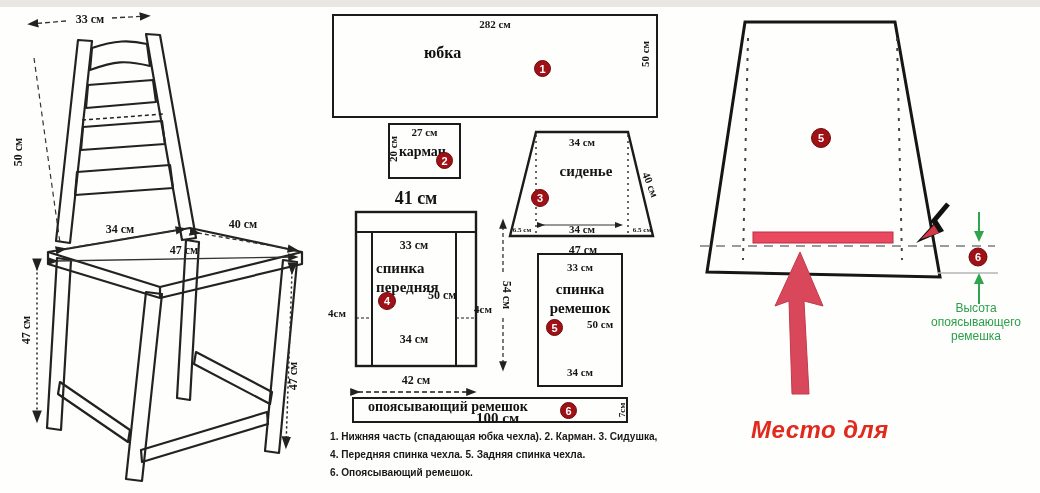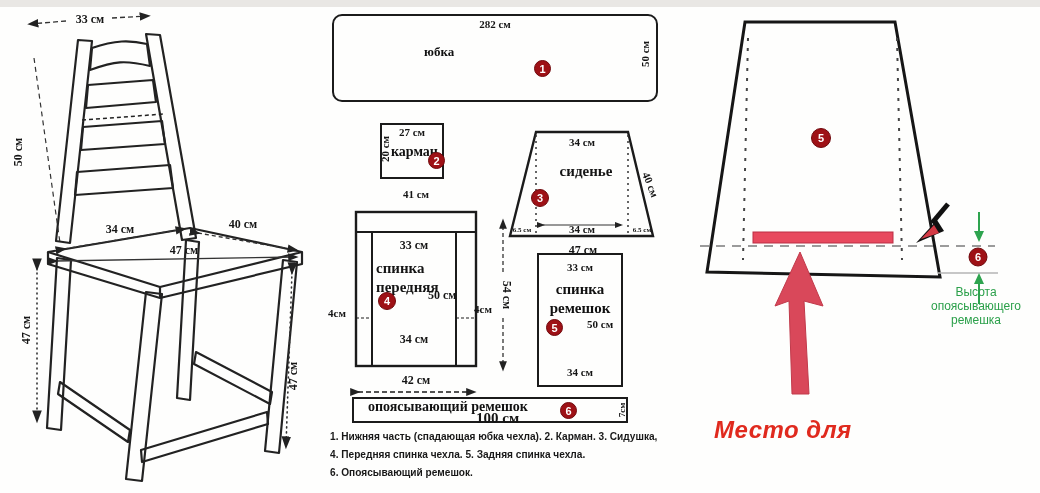--- a/index.html
+++ b/index.html
@@ -74,35 +74,35 @@
     </g>
     <text class="t12" x="90" y="23" text-anchor="middle">33 см</text>
     <text class="t12" x="22" y="152" text-anchor="middle" transform="rotate(-90 22 152)">50 см</text>
     <text class="t12" x="120" y="233" text-anchor="middle">34 см</text>
     <text class="t12" x="243" y="228" text-anchor="middle">40 см</text>
     <text class="t12" x="184" y="254" text-anchor="middle">47 см</text>
     <text class="t12" x="30" y="330" text-anchor="middle" transform="rotate(-90 30 330)">47 см</text>
     <text class="t12" x="297" y="376" text-anchor="middle" transform="rotate(-90 297 376)">47 см</text>
   </svg>
 
-  <div class="piecebox" style="left:332px;top:14px;width:326px;height:88px;border-radius:10px;">
+  <div class="piecebox" style="left:332px;top:14px;width:326px;height:104px;">
     <div class="abs dim-s center" style="top:2px;">282 см</div>
-    <div class="abs pname" style="left:90px;top:28px;font-size:13px;">юбка</div>
+    <div class="abs pname" style="left:90px;top:28px;font-size:16px;">юбка</div>
     <div class="abs nc" style="left:200px;top:44px;">1</div>
     <div class="abs dim-s rot" style="right:-2px;top:32px;">50 см</div>
   </div>
 
-  <div class="piecebox" style="left:380px;top:123px;width:64px;height:56px;">
+  <div class="piecebox" style="left:388px;top:123px;width:73px;height:56px;">
     <div class="abs dim-s center" style="top:1px;">27 см</div>
     <div class="abs dim-s rot" style="left:-10px;top:18px;">20 см</div>
     <div class="abs pname" style="left:9px;top:19px;font-size:14px;">карман</div>
     <div class="abs nc" style="left:46px;top:27px;">2</div>
   </div>
 
-  <div class="abs dim" style="left:376px;top:188px;width:80px;text-align:center;font-size:11px;">41 см</div>
+  <div class="abs dim" style="left:376px;top:188px;width:80px;text-align:center;font-size:18px;">41 см</div>
 
   <svg class="abs" style="left:503px;top:122px;" width="160" height="138" viewBox="0 0 160 138">
     <path d="M33,10 L125,10 L150,114 L7,114 Z" stroke="#1b1b1b" stroke-width="2.4" fill="none"></path>
     <path d="M33,13 L33,112" stroke="#333" stroke-width="1.5" stroke-dasharray="2 4" fill="none"></path>
     <path d="M125,13 L125,112" stroke="#333" stroke-width="1.5" stroke-dasharray="2 4" fill="none"></path>
     <path d="M40,103 L118,103" stroke="#333" stroke-width="1" fill="none" marker-start="url(#ah)" marker-end="url(#ah)"></path>
     <text class="t11" x="79" y="24" text-anchor="middle">34 см</text>
     <text class="t15" x="83" y="54" text-anchor="middle">сиденье</text>
     <text class="t11" x="144" y="64" text-anchor="middle" transform="rotate(68 144 64)">40 см</text>
     <text class="t7" x="19" y="110" text-anchor="middle">6.5 см</text>
@@ -190,16 +190,16 @@
     <g>
       <circle cx="288" cy="247" r="9" fill="#9e1116" stroke="#70090d"></circle>
       <text class="numtxt" x="288" y="251" text-anchor="middle">6</text>
     </g>
     <polygon points="110,242 85,296 99,291 102,384 119,384 114,291 133,296" fill="#d9485a" stroke="#c13a4b" stroke-width="1"></polygon>
   </svg>
 
   <div class="rednote" style="left:912px;top:146px;width:128px;">
   </div>
 
-  <div class="greennote" style="left:920px;top:285px;width:112px;">Высота опоясывающего ремешка</div>
-
-  <div class="casingnote" style="left:714px;top:416px;text-align:center;">Место для</div>
+  <div class="greennote" style="left:920px;top:301px;width:112px;">Высота опоясывающего ремешка</div>
+
+  <div class="casingnote" style="left:751px;top:416px;text-align:center;">Место для</div>
 </div>
 
 </body></html>

